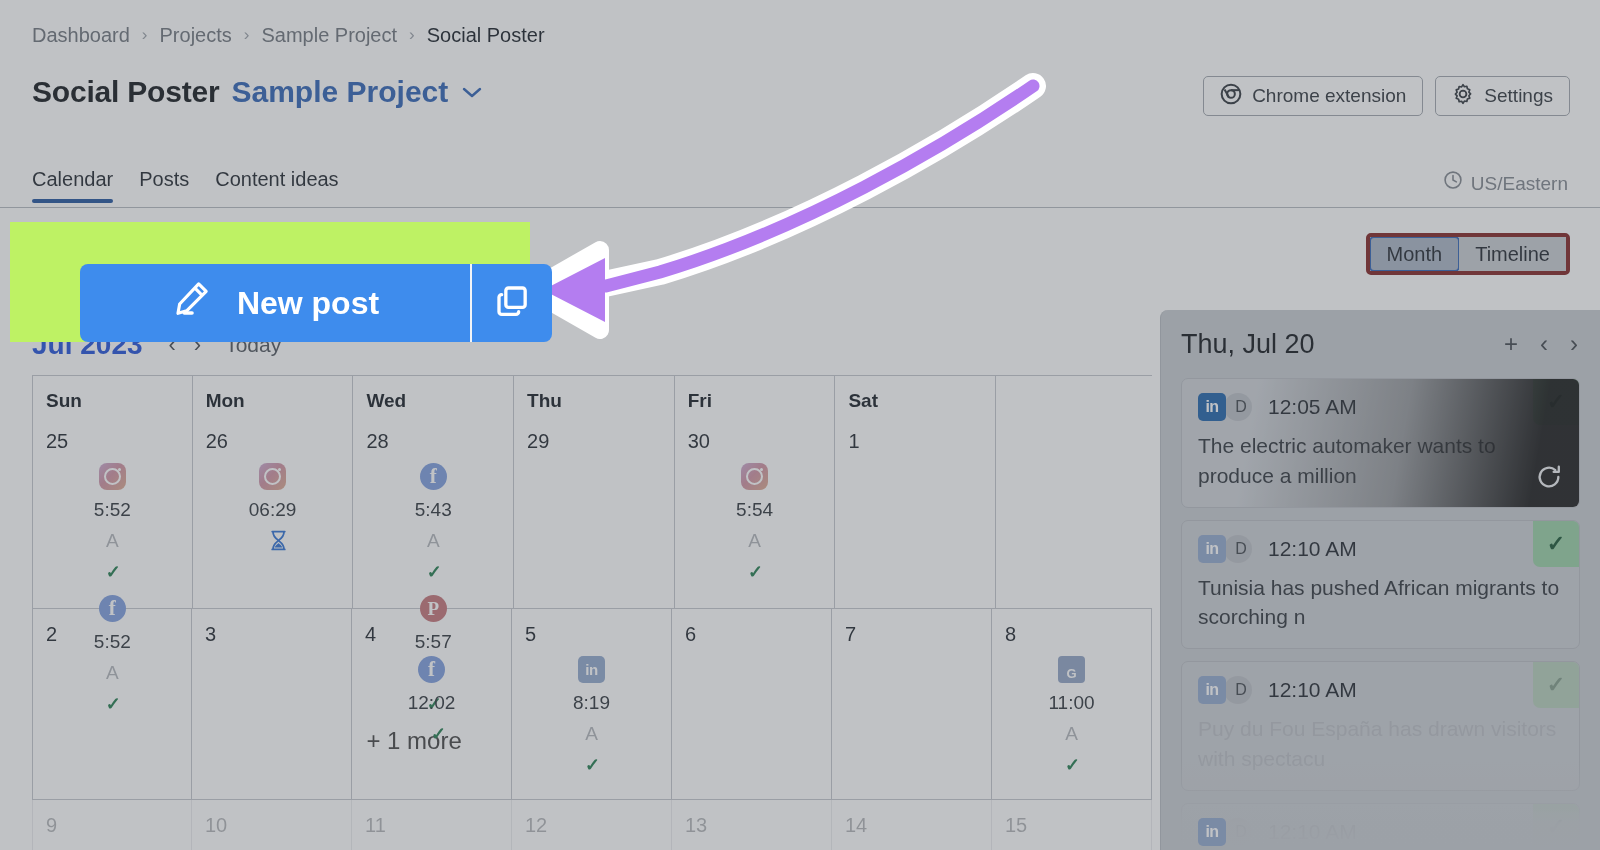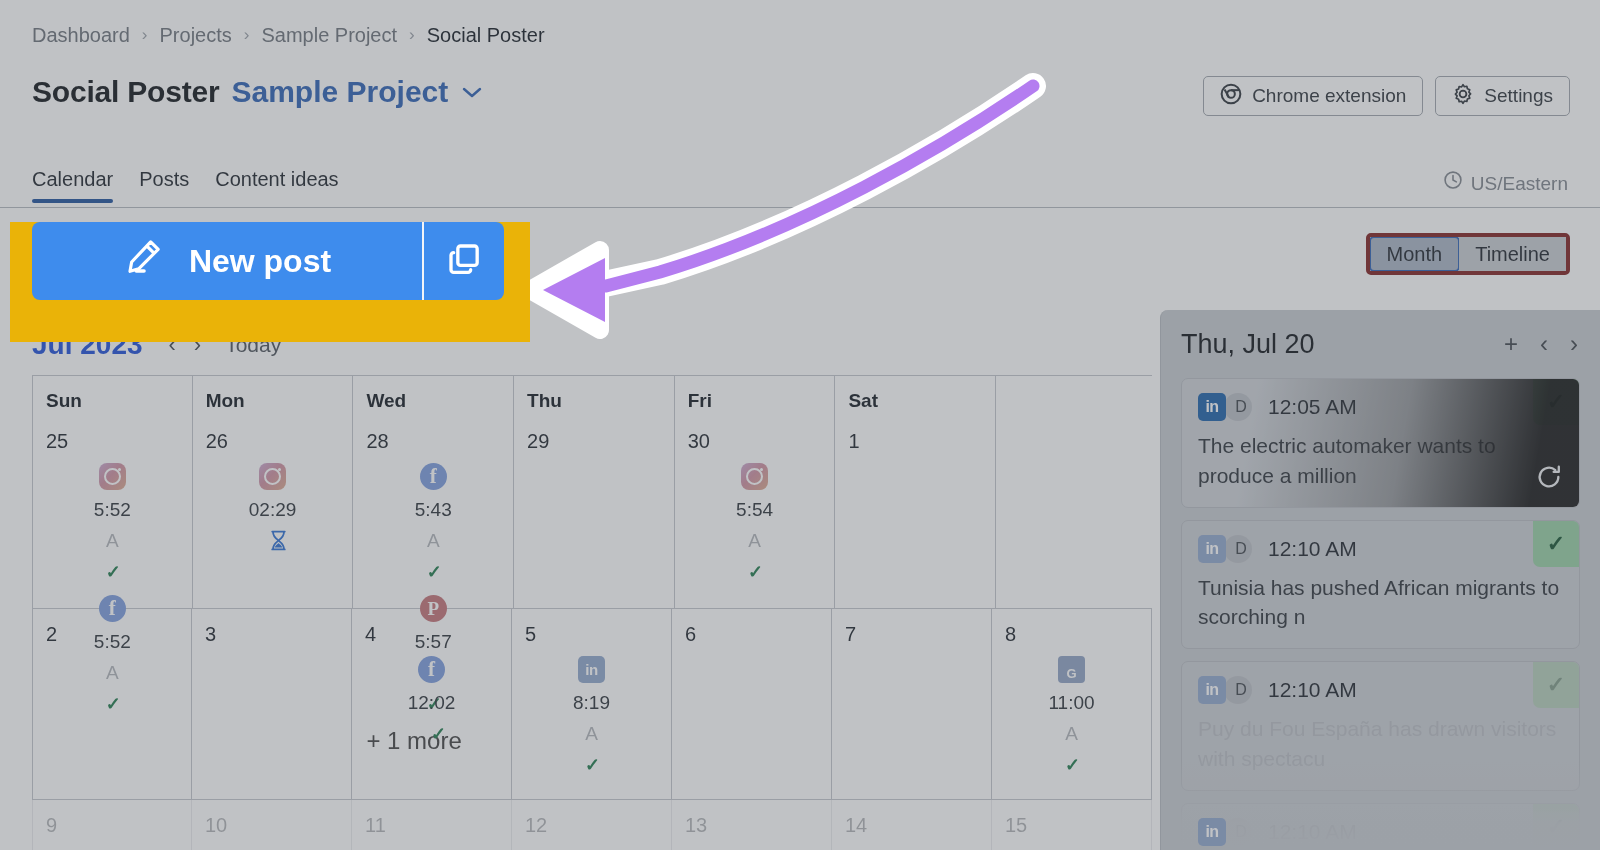--- a/index.html
+++ b/index.html
@@ -216,23 +216,23 @@
   }
   .dp-fade {
     position:absolute; left:0; right:0; bottom:0; height: 90px;
     background: linear-gradient(180deg, rgba(198,202,207,0) 0%, rgba(198,202,207,.95) 70%, #c6cacf 100%);
     pointer-events:none;
   }
 
   
   .spotlight {
     position: absolute; left: 10px; top: 222px; width: 520px; height: 120px;
-    background: #eab308;
+    background: #bef264;
     z-index: 60;
-    display: flex; align-items: flex-start;
+    display: flex; align-items: flex-end; padding-left: 48px;
   }
   .newpost-group {
     display:flex; align-items:stretch; margin-left: 22px;
     height: 78px;
   }
   .newpost-btn {
     background:#3e8ced; color:#fff;
     border-top-left-radius:8px; border-bottom-left-radius:8px;
     display:flex; align-items:center; justify-content:center; gap:26px;
     width: 390px;
@@ -354,21 +354,21 @@
           <span class="ampm">A</span>
           <span class="chk">✓</span>
         </div>
       </div>
 
       <div class="cal-cell">
         <div class="dow">Mon</div>
         <div class="daynum">26</div>
         <div class="evt">
           <span class="ico ig"></span>
-          <span class="time">02:29</span>
+          <span class="time">06:29</span>
           <span class="pend" style="margin-left:12px">
             <svg width="19" height="21" viewBox="0 0 18 20">
               <path d="M3 1.5 H15 M3 18.5 H15 M3.8 1.8 C3.8 7 9 9.6 9 10 C9 10.4 3.8 13 3.8 18.2 M14.2 1.8 C14.2 7 9 9.6 9 10 C9 10.4 14.2 13 14.2 18.2" stroke="#2a6fd4" stroke-width="1.7" fill="none" stroke-linecap="round"></path>
               <path d="M5.4 16.6 C6.3 14.4 9 12.6 9 12.6 C9 12.6 11.7 14.4 12.6 16.6 Z" fill="#2a6fd4"></path>
             </svg>
           </span>
         </div>
       </div>
 
 

